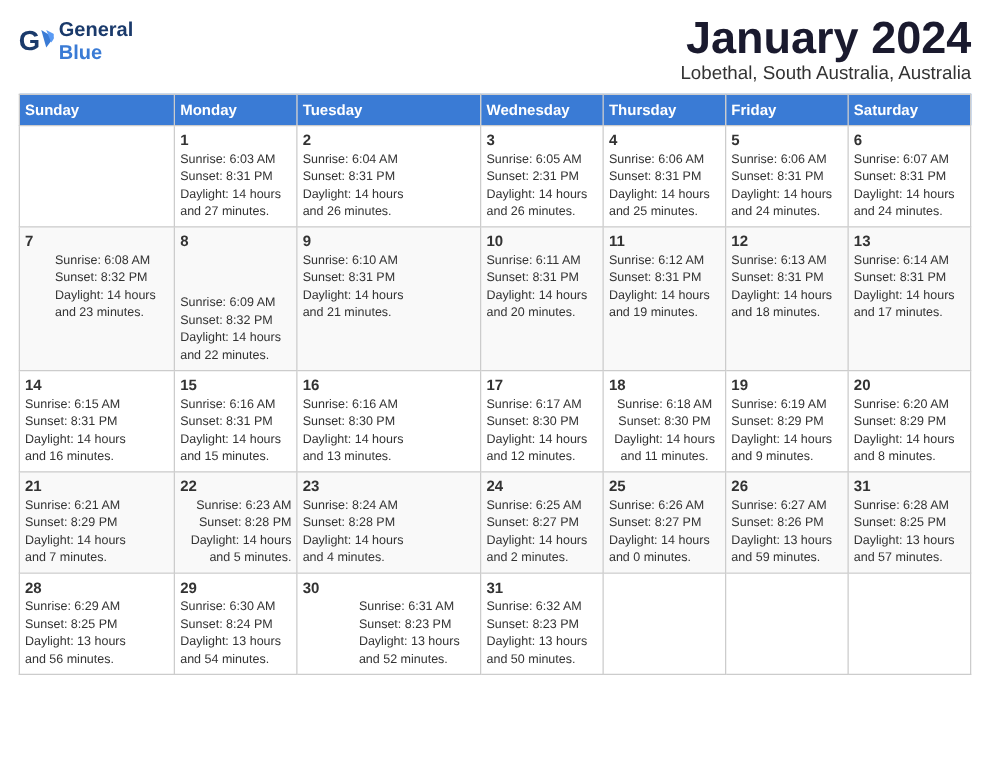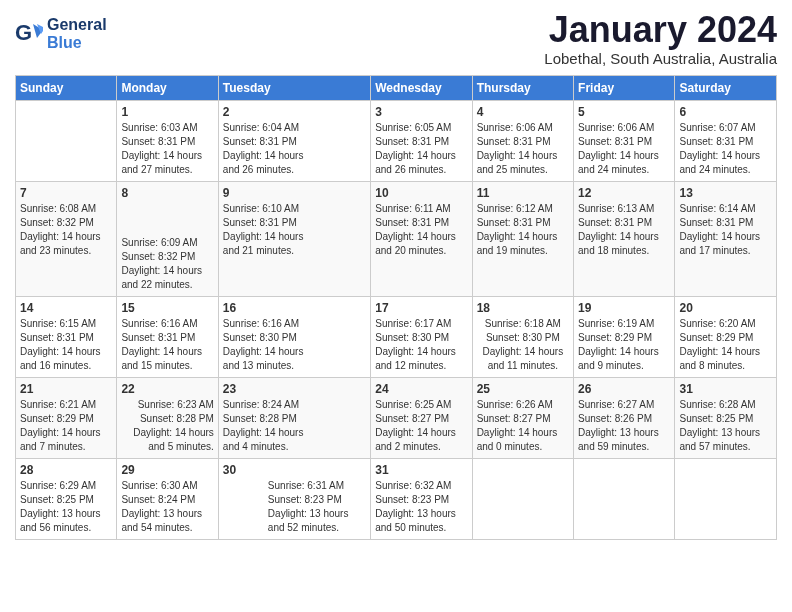--- a/index.html
+++ b/index.html
@@ -124,21 +124,21 @@
         <td>
           <span class="day-number">2</span>
           <div class="day-info" style="white-space: pre-line;">Sunrise: 6:04 AM
 Sunset: 8:31 PM
 Daylight: 14 hours
 and 26 minutes.</div>
         </td>
         <td>
           <span class="day-number">3</span>
           <div class="day-info" style="white-space: pre-line;">Sunrise: 6:05 AM
-Sunset: 8:31 PM
+Sunset: 2:31 PM
 Daylight: 14 hours
 and 26 minutes.</div>
         </td>
         <td>
           <span class="day-number">4</span>
           <div class="day-info" style="white-space: pre-line;">Sunrise: 6:06 AM
 Sunset: 8:31 PM
 Daylight: 14 hours
 and 25 minutes.</div>
         </td>
@@ -153,21 +153,21 @@
           <span class="day-number">6</span>
           <div class="day-info" style="white-space: pre-line;">Sunrise: 6:07 AM
 Sunset: 8:31 PM
 Daylight: 14 hours
 and 24 minutes.</div>
         </td>
       </tr>
       <tr>
         <td>
           <span class="day-number">7</span>
-          <div class="day-info" style="white-space: pre-line;">Sunrise: 6:08 AM
+          <div class="day-info" style="white-space: pre-line; margin-left: 24px;">Sunrise: 6:08 AM
 Sunset: 8:32 PM
 Daylight: 14 hours
 and 23 minutes.</div>
         </td>
         <td>
           <span class="day-number">8</span>
           <div class="day-info" style="white-space: pre-line; margin-top: 36px;">Sunrise: 6:09 AM
 Sunset: 8:32 PM
 Daylight: 14 hours
 and 22 minutes.</div>

